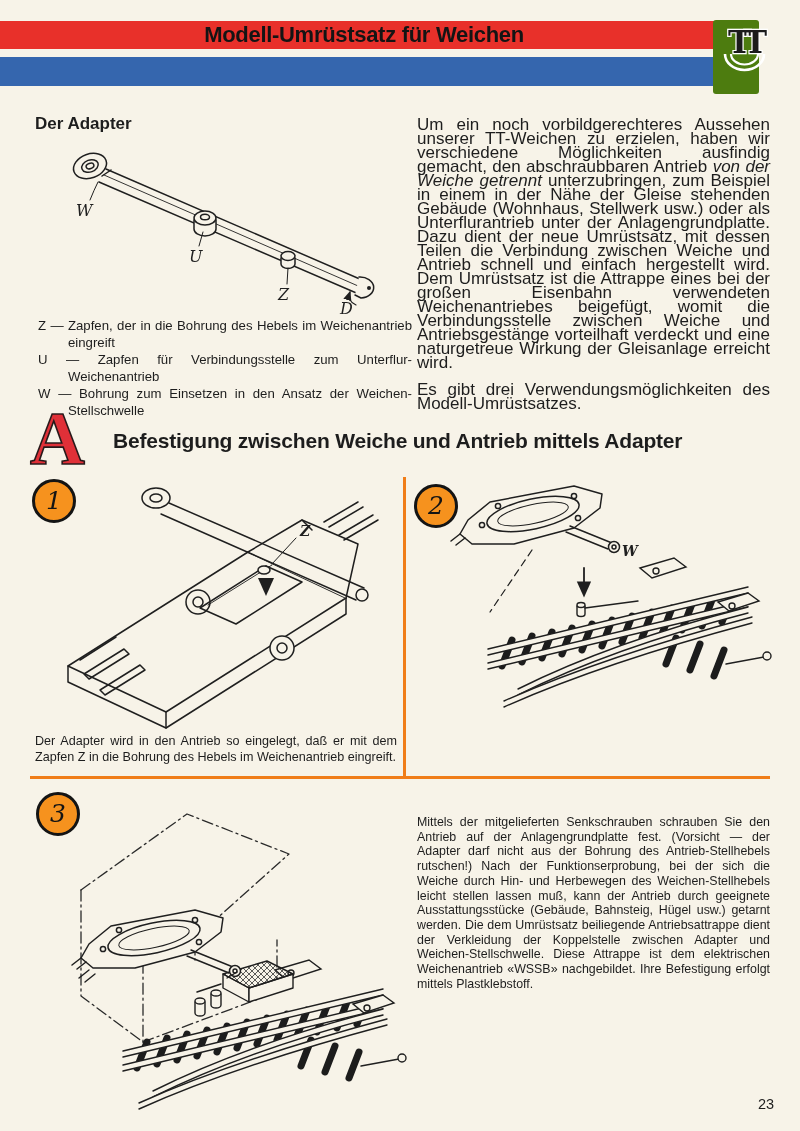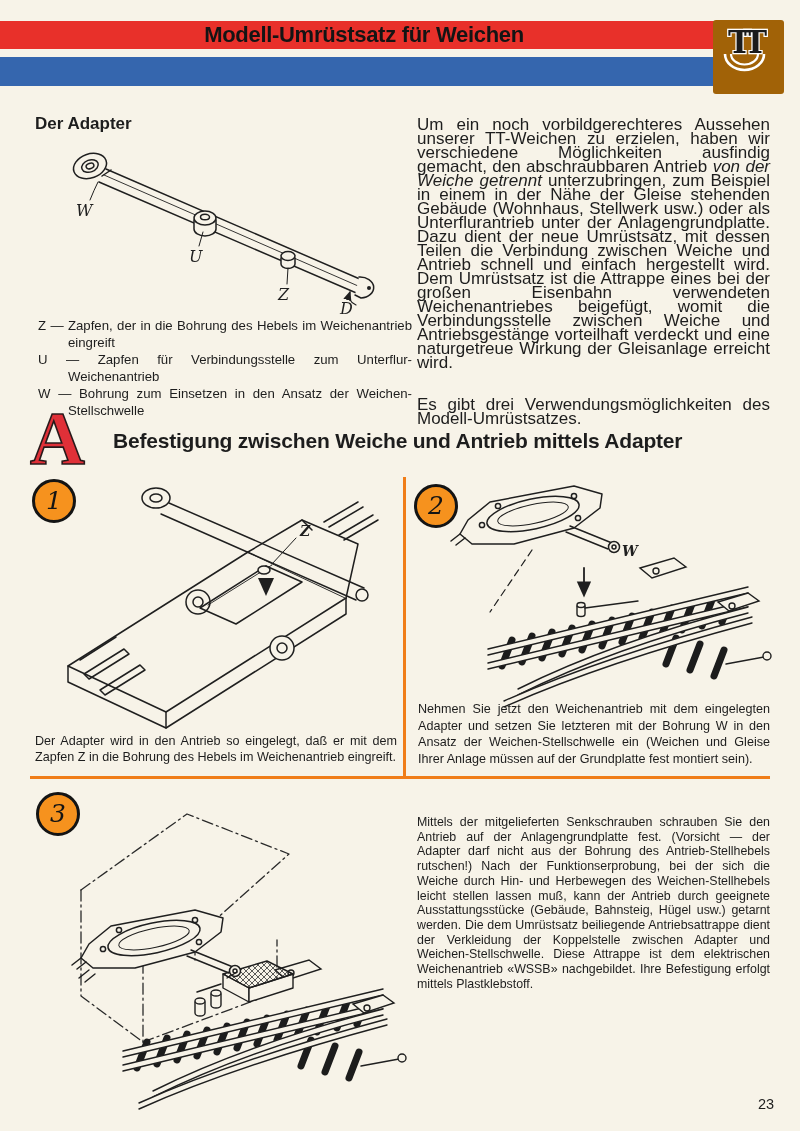--- a/index.html
+++ b/index.html
@@ -6,30 +6,30 @@
   body{background:#d8d4c8;font-family:"Liberation Sans","DejaVu Sans",sans-serif;}
   #page{position:relative;width:800px;height:1131px;background:#f7f3e8;margin:0 auto;overflow:hidden;color:#1d1d1d;}
   .abs{position:absolute;}
   
   .bar-red{left:0;top:21px;width:717px;height:28px;background:#e8302a;}
   .bar-blue{left:0;top:57px;width:717px;height:29px;background:#3566ae;}
   .bar-title{left:0;top:21px;width:728px;height:28px;line-height:28px;text-align:center;
              font-size:22px;font-weight:bold;letter-spacing:-0.3px;color:#141414;}
   .bar-num{left:0;top:57px;width:800px;height:29px;line-height:29px;text-align:center;
            font-size:21px;font-weight:bold;color:#141414;}
-  .logo-box{left:713px;top:20px;width:71px;height:74px;background:#a16207;border-radius:3px;}
+  .logo-box{left:713px;top:20px;width:46px;height:74px;background:#4d7c0f;border-radius:3px;}
   
   .h-adapter{left:35px;top:114px;font-size:17px;font-weight:bold;}
   .fig{overflow:visible;}
   .legend{left:38px;top:317px;width:374px;font-size:13.2px;line-height:17px;}
   .legend .item{padding-left:30px;text-indent:-30px;text-align:justify;}
   
   .intro{left:417px;top:118px;width:353px;font-size:17px;line-height:14px;text-align:justify;}
   .intro p{margin:0;}
-  .intro p + p{margin-top:28px;}
+  .intro p + p{margin-top:13px;}
   
   .big-a{left:30px;top:402px;font-family:"Liberation Serif","DejaVu Serif",serif;font-weight:bold;
          font-size:76px;line-height:72px;color:#e03038;-webkit-text-stroke:1.6px #27191a;}
   .a-heading{left:113px;top:429px;width:660px;font-size:21px;font-weight:bold;letter-spacing:-0.2px;}
   
   .v-rule{left:403px;top:477px;width:3px;height:299px;background:#f07d18;}
   .h-rule{left:30px;top:776px;width:740px;height:3px;background:#f07d18;}
   
   .badge{width:44px;height:44px;border-radius:50%;background:#f6921e;border:3px solid #141414;
          box-sizing:border-box;text-align:center;line-height:38px;
@@ -233,21 +233,20 @@
       <path d="M152,88 V114" stroke-width="1.8" marker-end="url(#ah2)"></path>
       <path d="M145,126 v8 a4,2.5 0 0 0 8,0 v-8" stroke-width="1.4" fill="#f7f3e8"></path>
       <ellipse cx="149" cy="125" rx="4" ry="2.5" stroke-width="1.4" fill="#f7f3e8"></ellipse>
       <path d="M153,128 L206,121" stroke-width="1.4"></path>
     </g>
     <use href="#turnout" x="58" y="64"></use>
     <text class="lblB" x="190" y="76" font-size="11">W</text>
   </svg>
 
   <div class="abs caption cap1">Der Adapter wird in den Antrieb so eingelegt, daß er mit dem Zapfen Z in die Bohrung des Hebels im Weichenantrieb eingreift.</div>
-  <div class="abs caption cap2">Nehmen Sie jetzt den Weichenantrieb mit dem eingelegten Adapter und setzen Sie letzteren mit der Bohrung W in den Ansatz der Weichen-Stellschwelle ein (Weichen und Gleise Ihrer Anlage müssen auf der Grundplatte fest montiert sein).</div>
 
   <svg class="abs fig" style="left:45px;top:788px;" width="355" height="318" viewBox="0 0 355 318">
     <defs>
       <pattern id="xh" width="6" height="6" patternUnits="userSpaceOnUse">
         <path d="M0,6 L6,0 M0,0 L6,6" stroke="#333" stroke-width="0.8"></path>
       </pattern>
     </defs>
 
     <g fill="none" stroke="#2a2a2a" stroke-width="1.3" stroke-dasharray="11 4 2 4" stroke-linecap="round" stroke-linejoin="round">
       <path d="M36,102 L142,26 L244,66 L150,150"></path>

